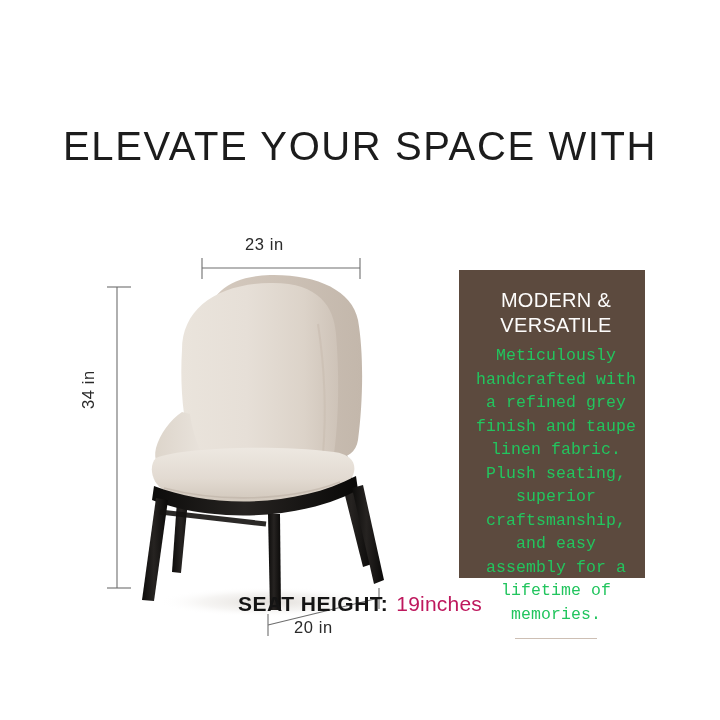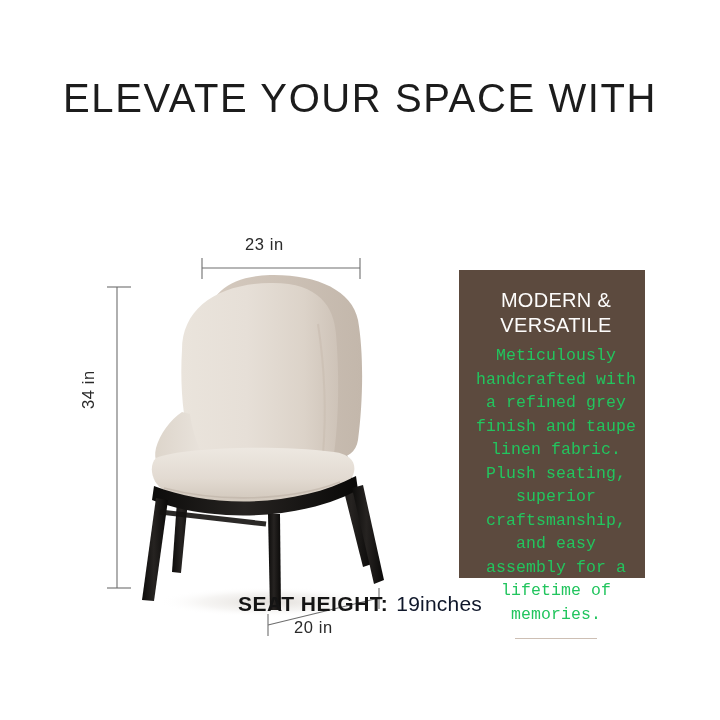--- a/index.html
+++ b/index.html
@@ -24,21 +24,21 @@
     width: 720px;
     text-align: center;
     color: #1c1c1c;
     font-family: "Liberation Sans", sans-serif;
     font-weight: 300;
     font-size: 40px;
     line-height: 53px;
     letter-spacing: 1.6px;
     white-space: nowrap;
   }
-  #headline .hl-line { display: block; }
+  #headline .hl-line { display: block; margin-top: 48px; }
 
   
   #chair-figure {
     position: absolute;
     left: 120px;
     top: 262px;
     width: 290px;
     height: 360px;
   }
   #chair-svg { display: block; width: 100%; height: 100%; }
@@ -119,21 +119,21 @@
     white-space: nowrap;
   }
   #seat-height-label {
     color: #141414;
     font-family: "Liberation Sans", sans-serif;
     font-weight: 700;
     font-size: 21px;
     letter-spacing: 0.5px;
   }
   #seat-height-value {
-    color: #0f172a;
+    color: #be185d;
     font-family: "Liberation Sans", sans-serif;
     font-weight: 400;
     font-size: 21px;
     letter-spacing: 0.2px;
     margin-left: 8px;
   }
 </style>
 </head>
 <body>
 

